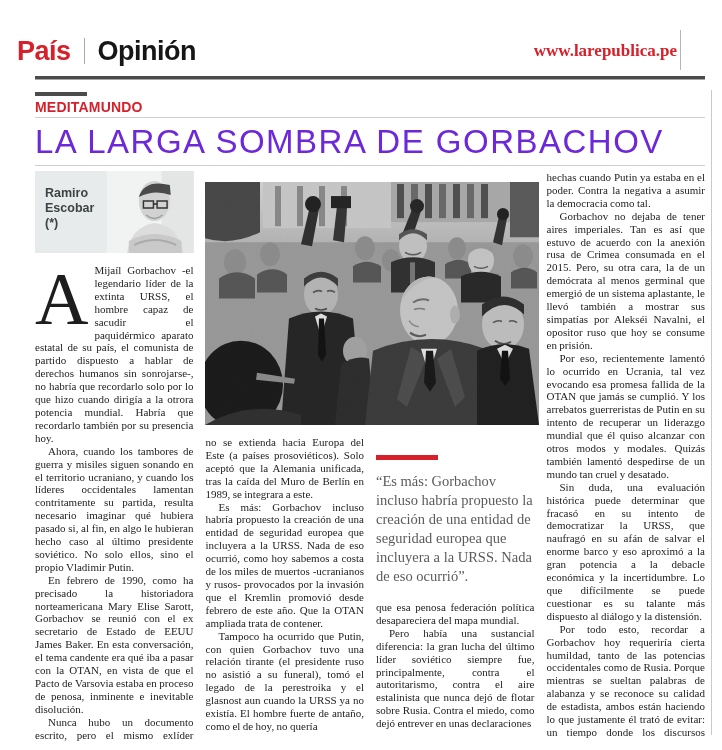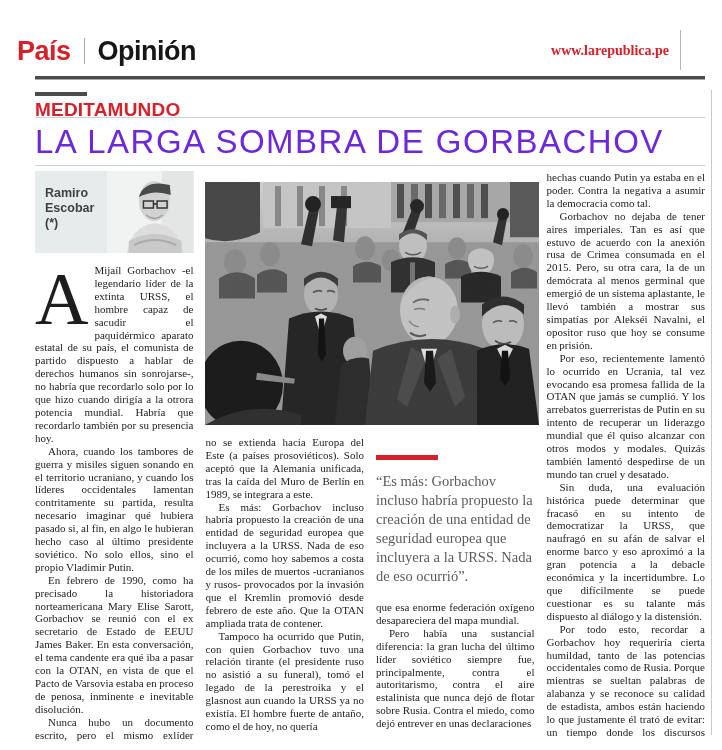--- a/index.html
+++ b/index.html
@@ -8,31 +8,31 @@
   .page { position:relative; width:722px; height:750px; background:#fff; overflow:hidden; }
 
   
   .header { position:absolute; left:17px; right:17px; top:30px; height:42px;
             display:flex; align-items:center; }
   .section-name { color:var(--red); font-family:"Liberation Sans",sans-serif;
                   font-weight:bold; font-size:27px; letter-spacing:-0.5px; }
   .header-div { width:1px; height:26px; background:#a9a9a9; margin:0 13px; }
   .subsection-name { color:#161616; font-family:"Liberation Sans",sans-serif;
                      font-weight:bold; font-size:27px; letter-spacing:-0.5px;text-align:center; }
-  .site-url { margin-left:auto; margin-right:36px; color:var(--red);
-              font-family:"Liberation Serif",serif; font-weight:bold; font-size:14px; }
+  .site-url { margin-left:auto; margin-right:28px; color:var(--red);
+              font-family:"Liberation Serif",serif; font-weight:bold; font-size:17px; }
   .header-vrule { position:absolute; left:680px; top:30px; height:40px; width:1px; background:#b5b5b5; }
 
   .double-rule { position:absolute; left:35px; right:17px; top:76px; height:3px;
                  border-top:3px solid #4b4b4b; border-bottom:1px solid #a5a5a5; }
 
   
   .kicker-bar  { position:absolute; left:35px; top:92px; width:52px; height:4px; background:#4b4b4b; }
   .kicker      { position:absolute; left:35px; top:99px; color:var(--red);
-                 font-family:"Liberation Sans",sans-serif; font-weight:bold; font-size:19px;
+                 font-family:"Liberation Sans",sans-serif; font-weight:bold; font-size:14px;
                  letter-spacing:0.2px; }
   .kicker-rule { position:absolute; left:35px; right:17px; top:117px; height:1px; background:#cfcfcf; }
   .headline    { position:absolute; left:35px; top:123px; color:#6d28d9;
                  font-family:"Liberation Sans",sans-serif; font-weight:300; font-size:33px;
                  letter-spacing:1.5px; }
   .headline-rule { position:absolute; left:35px; right:17px; top:165px; height:1px; background:#cfcfcf; }
 
   .page-vrule { position:absolute; left:711px; top:90px; height:645px; width:1px; background:#c9c9c9; }
 
   
@@ -228,21 +228,21 @@
       <p class="indent">Es más: Gorbachov incluso habría propuesto la creación de una entidad de seguridad europea que incluyera a la URSS. Nada de eso ocurrió, como hoy sabemos a costa de los miles de muertos -ucranianos y rusos- provocados por la invasión que el Kremlin promovió desde febrero de este año. Que la OTAN ampliada trata de contener.</p>
       <p class="indent">Tampoco ha ocurrido que Putin, con quien Gorbachov tuvo una relación tirante (el presidente ruso no asistió a su funeral), tomó el legado de la perestroika y el glasnost aun cuando la URSS ya no existía. El hombre fuerte de antaño, como el de hoy, no quería</p>
     </div>
 
     <div class="col">
       <div class="photo-spacer"></div>
       <div class="quote-block">
         <div class="quote-bar"></div>
         <div class="quote-text">“Es más: Gorbachov incluso habría propuesto la creación de una entidad de seguridad europea que incluyera a la URSS. Nada de eso ocurrió”.</div>
       </div>
-      <p>que esa enorme federación oxígeno desapareciera del mapa mundial.</p>
+      <p>que esa penosa federación política desapareciera del mapa mundial.</p>
       <p class="indent">Pero había una sustancial diferencia: la gran lucha del último líder soviético siempre fue, principalmente, contra el autoritarismo, contra el aire estalinista que nunca dejó de flotar sobre Rusia. Contra el miedo, como dejó entrever en unas declaraciones</p>
     </div>
 
     <div class="col">
       <p>hechas cuando Putin ya estaba en el poder. Contra la negativa a asumir la democracia como tal.</p>
       <p class="indent">Gorbachov no dejaba de tener aires imperiales. Tan es así que estuvo de acuerdo con la anexión rusa de Crimea consumada en el 2015. Pero, su otra cara, la de un demócrata al menos germinal que emergió de un sistema aplastante, le llevó también a mostrar sus simpatías por Alekséi Navalni, el opositor ruso que hoy se consume en prisión.</p>
       <p class="indent">Por eso, recientemente lamentó lo ocurrido en Ucrania, tal vez evocando esa promesa fallida de la OTAN que jamás se cumplió. Y los arrebatos guerreristas de Putin en su intento de recuperar un liderazgo mundial que él quiso alcanzar con otros modos y modales. Quizás también lamentó despedirse de un mundo tan cruel y desatado.</p>
       <p class="indent">Sin duda, una evaluación histórica puede determinar que fracasó en su intento de democratizar la URSS, que naufragó en su afán de salvar el enorme barco y eso aproximó a la gran potencia a la debacle económica y la incertidumbre. Lo que difícilmente se puede cuestionar es su talante más dispuesto al diálogo y la distensión.</p>
       <p class="indent">Por todo esto, recordar a Gorbachov hoy requeriría cierta humildad, tanto de las potencias occidentales como de Rusia. Porque mientras se sueltan palabras de alabanza y se reconoce su calidad de estadista, ambos están haciendo lo que justamente él trató de evitar: un tiempo donde los discursos nucleares y la intolerancia recobraran oxígeno.</p>
 

